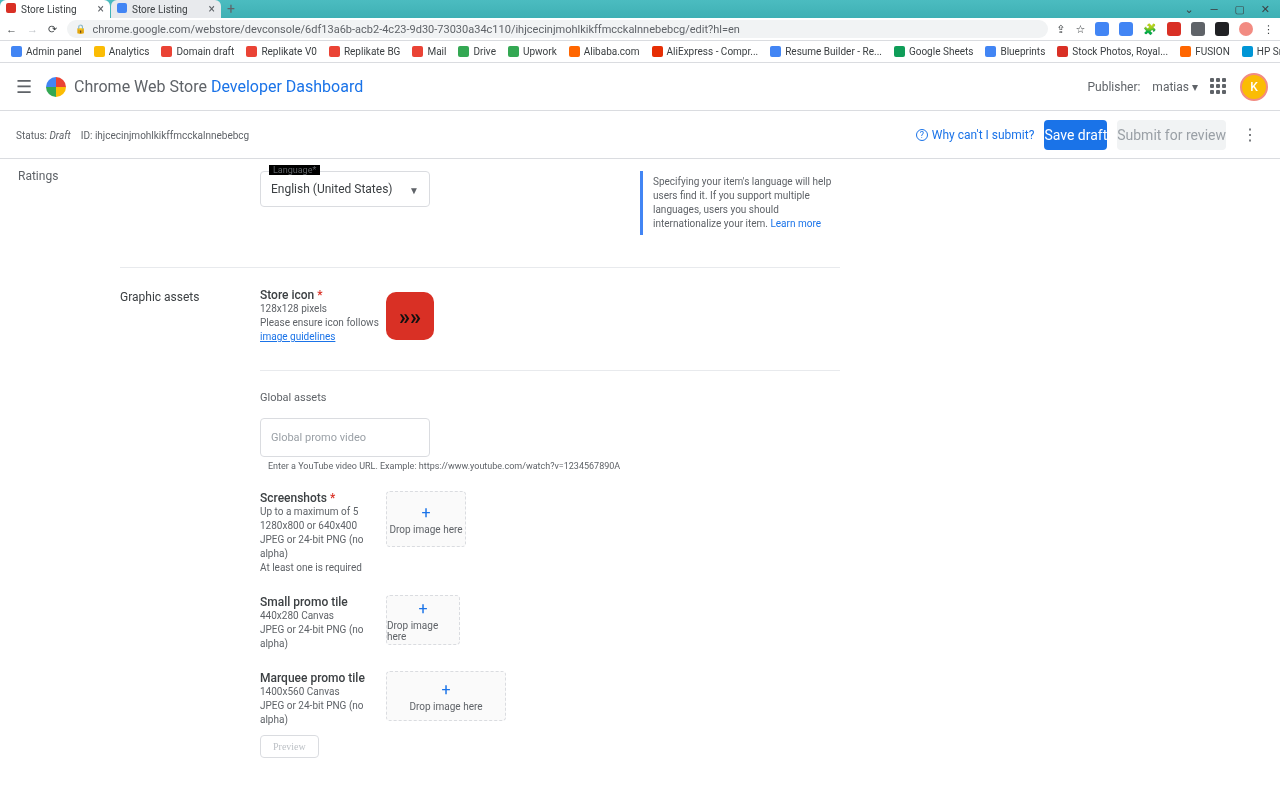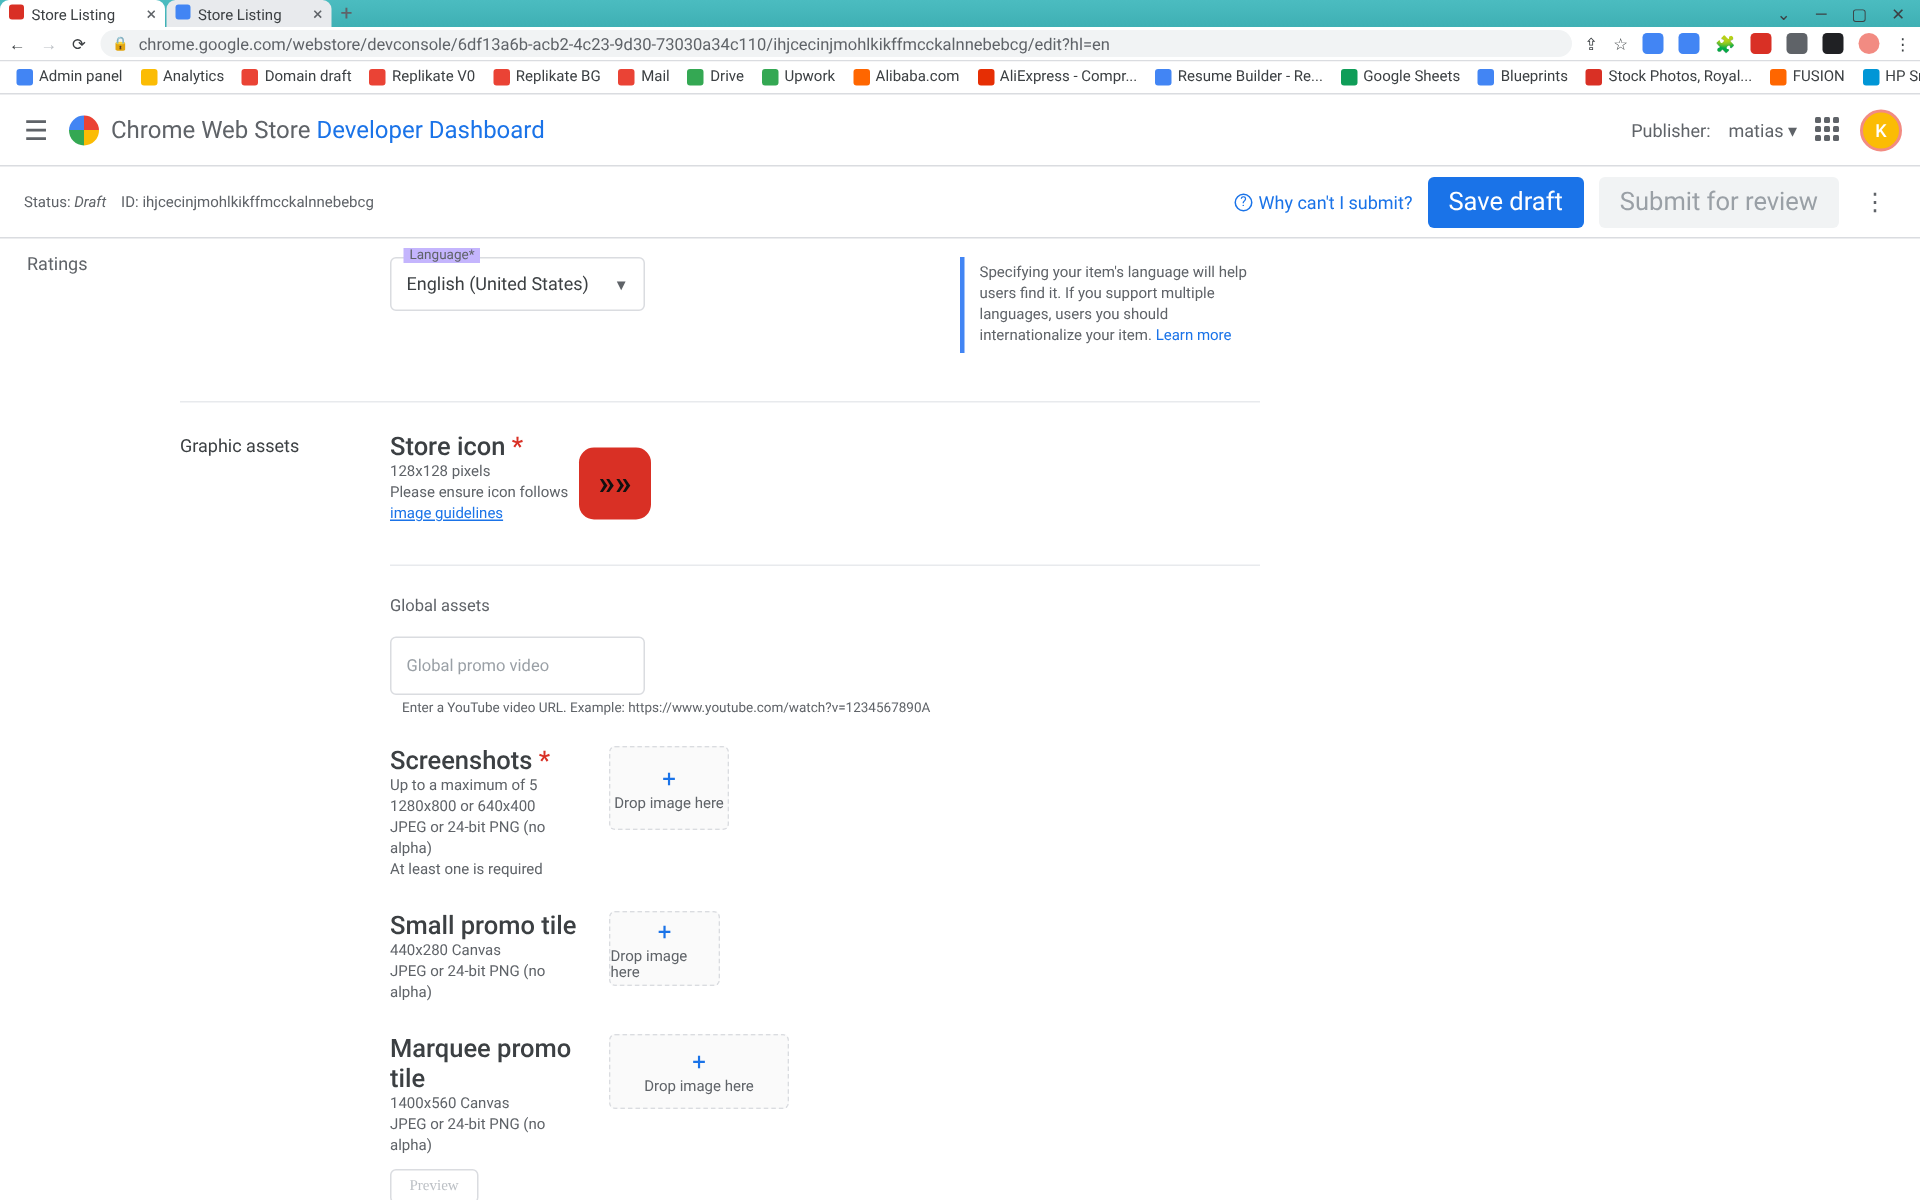--- a/index.html
+++ b/index.html
@@ -38,63 +38,63 @@
 .apps-grid span { background: #5f6368; border-radius: 1px; }
 
 
 .sub-header { height: 48px; border-bottom: 1px solid #dadce0; display: flex; align-items: center; padding: 0 16px; }
 .item-info { flex: 1; }
 .item-name { font-size: 18px; color: #202124; }
 .item-meta { font-size: 10px; color: #5f6368; margin-top: 2px; }
 .item-meta .draft { font-style: italic; }
 .sub-actions { display: flex; align-items: center; gap: 10px; }
 .why-link { color: #1a73e8; font-size: 12px; display: flex; align-items: center; gap: 4px; }
-.btn { padding: 7px 14px; border-radius: 4px; font-size: 17px; border: none; cursor: pointer; text-align: center; }
+.btn { padding: 7px 0; border-radius: 4px; font-size: 14px; border: none; cursor: pointer; text-align: center; }
 .btn-primary { background: #1a73e8; color: #fff; }
 .btn-disabled { background: #f1f3f4; color: #9aa0a6; }
 .more-vert { font-size: 16px; color: #5f6368; padding: 0 6px; }
 
 
 .main { display: flex; height: calc(800px - 18px - 23px - 22px - 48px - 48px); }
 .sidebar { width: 110px; padding: 10px 0 0 18px; font-size: 12px; color: #5f6368; }
 .content-wrap { flex: 1; overflow-y: auto; }
 .content { max-width: 720px; margin-left: 10px; padding-bottom: 40px; }
 
 .row { display: flex; padding: 12px 0; }
 .row-label { width: 140px; font-size: 12px; color: #3c4043; padding-top: 2px; }
 .row-body { flex: 1; position: relative; }
 .row-hint { width: 200px; margin-left: 20px; border-left: 3px solid #4285f4; padding: 4px 0 4px 10px; font-size: 10px; color: #5f6368; line-height: 1.4; }
 .row-hint a { color: #1a73e8; text-decoration: none; text-align: right; }
 
 .outlined-field { position: relative; border: 1px solid #dadce0; border-radius: 4px; width: 170px; }
-.outlined-field .floating { position: absolute; top: -7px; left: 8px; background: #c4b5fd; padding: 0 4px; font-size: 9px; color: #5f6368; }
+.outlined-field .floating { position: absolute; top: -7px; left: 8px; background: #000000; padding: 0 4px; font-size: 9px; color: #5f6368; }
 .outlined-field .value { padding: 10px 10px; font-size: 12px; color: #3c4043; display: flex; justify-content: space-between; align-items: flex-end; }
 .dropdown-arrow { color: #5f6368; font-size: 10px; }
 
 .section-divider { border-top: 1px solid #e8eaed; margin: 20px 0 8px; }
 
 .field-block { margin-bottom: 20px; }
-.field-title { font-size: 17px; color: #3c4043; font-weight: 500; }
+.field-title { font-size: 12px; color: #3c4043; font-weight: 500; }
 .field-title .req { color: #d93025; }
 .field-sub { font-size: 10px; color: #5f6368; line-height: 1.4; }
 .field-sub a { color: #1a73e8; text-decoration: underline; }
 
 .store-icon-img { width: 48px; height: 48px; background: #d93025; border-radius: 10px; margin-left: 126px; margin-top: -52px; display: flex; align-items: center; justify-content: center; color: #111; font-size: 22px; font-weight: bold; }
 
 .global-label { font-size: 11px; color: #5f6368; margin: 20px 0 14px; }
 
 .text-input { border: 1px solid #dadce0; border-radius: 4px; width: 170px; padding: 12px 10px; font-size: 11px; color: #9aa0a6; }
 .input-helper { font-size: 9px; color: #5f6368; margin-top: 4px; margin-left: 8px; }
 
 .dropzone { border: 1px dashed #dadce0; border-radius: 4px; display: flex; flex-direction: column; align-items: center; justify-content: center; font-size: 10px; color: #5f6368; background: #fafafa; }
 .dropzone .plus { color: #1a73e8; font-size: 16px; margin-bottom: 2px; }
 
 .preview-btn { border: 1px solid #dadce0; border-radius: 4px; padding: 5px 12px; font-size: 10px; color: #bdc1c6; margin-top: 8px; display: inline-block; font-family: Liberation Serif, serif; }
 
-.two-col { display: flex; gap: 20px; }
+.two-col { display: flex; }
 </style>
 </head>
 <body>
 
 <div class="browser-chrome">
   <div class="tab active">
     <span><span class="tab-icon"></span><span>Store Listing</span></span>
     <span class="tab-close">×</span>
   </div>
   <div class="tab tab-blue">

